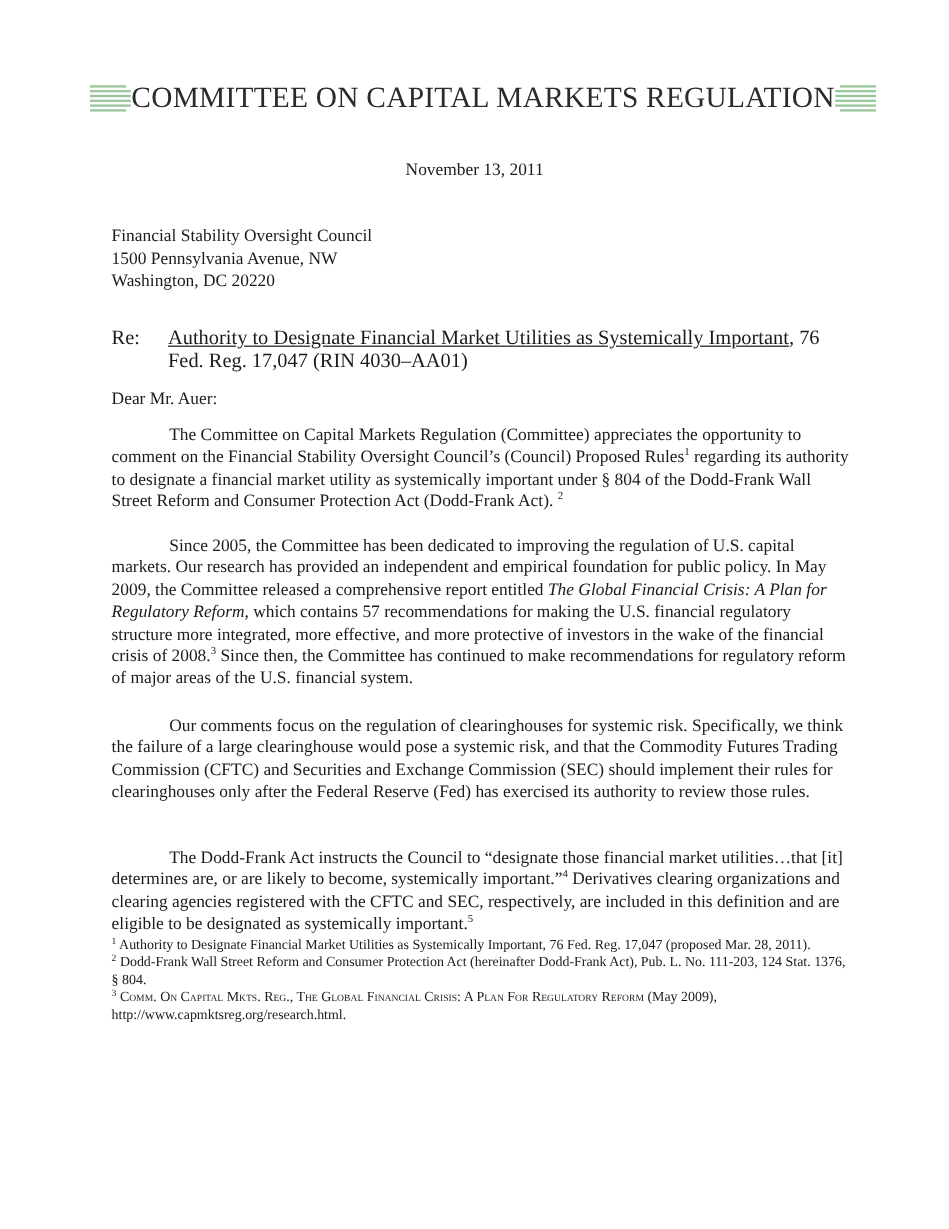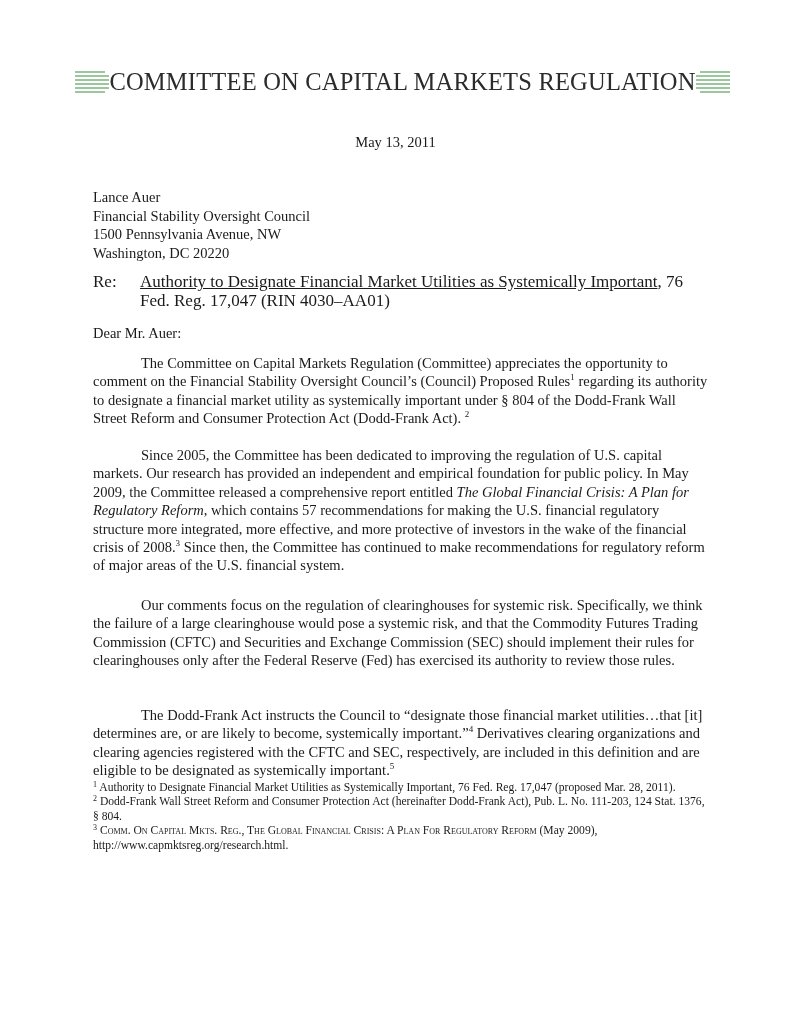--- a/index.html
+++ b/index.html
@@ -48,24 +48,23 @@
   <div class="band right">
     <span></span>
       <span></span>
       <span></span>
       <span></span>
       <span></span>
       <span></span>
   </div>
 </div>
 
-<div class="date">May 13, 2011</div>
+<div class="date">November 13, 2011</div>
 
 <div class="addr">
-  <div>Lance Auer</div>
   <div>Financial Stability Oversight Council</div>
   <div>1500 Pennsylvania Avenue, NW</div>
   <div>Washington, DC 20220</div>
 </div>
 
 <div class="re">
   <span class="re-label">Re:</span>
   <div class="re-text">
     <u>Authority to Designate Financial Market Utilities as Systemically Important</u><span>, 76 Fed. Reg. 17,047 (RIN 4030–AA01)</span>
   </div>

